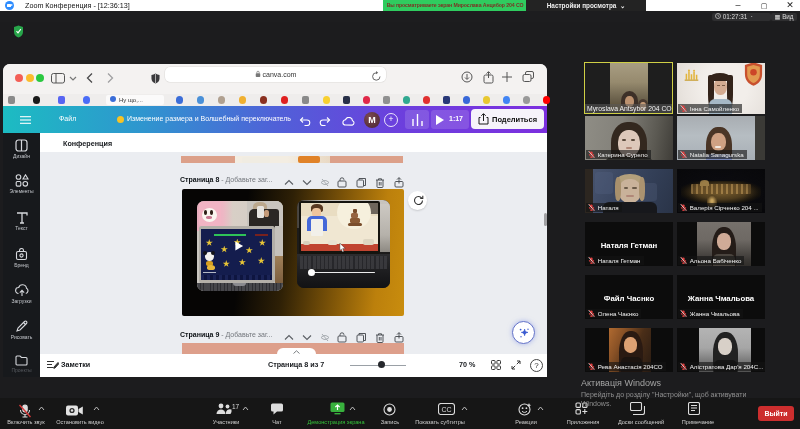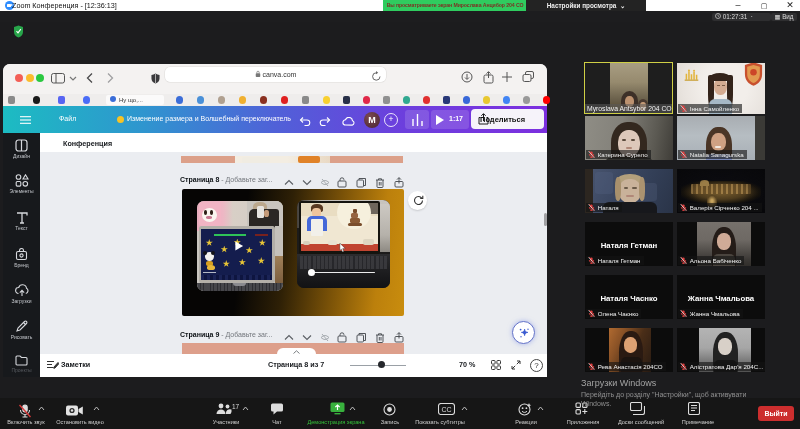--- a/index.html
+++ b/index.html
@@ -1,21 +1,21 @@
 <!DOCTYPE html>
 <html><head>
 <meta charset="utf-8">
 <style>
   html,body{margin:0;padding:0;background:#1b1b1d;}
   #app{position:relative;width:800px;height:429px;overflow:hidden;background:#1c1c1e;
        font-family:"Liberation Sans",sans-serif;}
   .abs{position:absolute;}
   
   #titlebar{position:absolute;left:0;top:0;width:800px;height:11px;background:#fff;}
-  #titletxt{position:absolute;left:12px;top:1px;font-size:7.2px;color:#111;line-height:10px;}
+  #titletxt{position:absolute;left:25px;top:1px;font-size:7.2px;color:#111;line-height:10px;}
   #zicon{position:absolute;left:5px;top:1px;width:9px;height:9px;border-radius:50%;background:#2d8cff;}
   #zicon:after{content:"";position:absolute;left:2px;top:3px;width:3.5px;height:3px;background:#fff;border-radius:0.5px;}
   #zicon:before{content:"";position:absolute;left:6px;top:3px;width:0;height:0;border-left:2px solid #fff;border-top:1.5px solid transparent;border-bottom:1.5px solid transparent;}
   #greenbadge{position:absolute;left:383px;top:0;width:144px;height:11px;background:#2fcc5f;
     color:#7c3224;font-size:5.2px;font-weight:bold;letter-spacing:-0.1px;text-align:center;line-height:11px;}
   #viewset{position:absolute;left:526px;top:0;width:120px;height:11px;background:#232323;color:#eee;
     font-size:6.4px;font-weight:bold;text-align:center;line-height:11px;}
   .wctl{position:absolute;top:0;height:11px;color:#222;font-size:9px;line-height:11px;text-align:center;width:12px;}
   
   #menurow{position:absolute;left:0;top:11px;width:800px;height:11px;background:#1d1d1f;}
@@ -186,21 +186,21 @@
       <svg class="abs" style="left:432px;top:8.5px;" width="10" height="10" viewBox="0 0 10 10">
           <path d="M1 0 L9 5 L1 10 Z" fill="#fff"></path>
         </svg>
       <div class="abs" style="left:446px;top:9px;font-size:7px;color:#fff;font-weight:bold;">1:17</div>
       <div class="abs" style="left:468px;top:3px;width:73px;height:20px;background:#f6f3fa;border-radius:4px;">
         <svg class="abs" style="left:7px;top:4px;" width="11" height="12" viewBox="0 0 11 12">
           <g stroke="#1a1a1a" stroke-width="1" fill="none">
               <path d="M2.5 4.5 h-1.5 v6.5 h9 v-6.5 h-1.5 M5.5 8 V1 M3.3 2.8 L5.5 0.6 L7.7 2.8"></path>
             </g>
         </svg>
-        <div class="abs" style="left:9px;top:6px;font-size:7.5px;font-weight:bold;color:#111;">Поделиться</div>
+        <div class="abs" style="left:21px;top:6px;font-size:7.5px;font-weight:bold;color:#111;">Поделиться</div>
       </div>
     </div>
 
     <div id="ctxbar">
       <div class="abs" style="left:23px;top:6px;font-size:7.2px;font-weight:bold;color:#15181c;">Конференция</div>
     </div>
 
     <div id="sidebar">
       <div class="sbitem" style="top:6px;">
         <svg width="13" height="13" viewBox="0 0 13 13">
@@ -591,21 +591,21 @@
       </div>
       <div class="plabel" style="left:1px;bottom:1px;"><svg width="7" height="7" style="position:absolute;left:1.5px;top:1px;" viewBox="0 0 14 14">
             <rect x="4.8" y="1" width="4.4" height="7" rx="2.2" fill="#e04040"></rect>
             <path d="M2.5 6 a4.5 4.5 0 0 0 9 0 M7 10.5 V13 M4.5 13 h5" fill="none" stroke="#e04040" stroke-width="1.6"></path>
             <line x1="1.5" y1="0.5" x2="12.5" y2="13.5" stroke="#fff" stroke-width="1.6"></line>
             <line x1="2.5" y1="0" x2="13.5" y2="13" stroke="#e04040" stroke-width="1.6"></line>
           </svg>&nbsp;Альона Бабіченко</div>
     </div>
 
     <div class="tile" style="left:585px;top:275px;">
-      <div class="ctrname" style="top:18.5px;">Наталя Часнко</div>
+      <div class="ctrname" style="top:18.5px;">Файл Часнко</div>
       <div class="plabel" style="left:1px;bottom:1px;"><svg width="7" height="7" style="position:absolute;left:1.5px;top:1px;" viewBox="0 0 14 14">
             <rect x="4.8" y="1" width="4.4" height="7" rx="2.2" fill="#e04040"></rect>
             <path d="M2.5 6 a4.5 4.5 0 0 0 9 0 M7 10.5 V13 M4.5 13 h5" fill="none" stroke="#e04040" stroke-width="1.6"></path>
             <line x1="1.5" y1="0.5" x2="12.5" y2="13.5" stroke="#fff" stroke-width="1.6"></line>
             <line x1="2.5" y1="0" x2="13.5" y2="13" stroke="#e04040" stroke-width="1.6"></line>
           </svg>&nbsp;Олена Чаєнко</div>
     </div>
 
     <div class="tile" style="left:677px;top:275px;">
       <div class="ctrname" style="top:18.5px;">Жанна Чмальова</div>
@@ -641,21 +641,21 @@
       </div>
       <div class="plabel" style="left:1px;bottom:1px;"><svg width="7" height="7" style="position:absolute;left:1.5px;top:1px;" viewBox="0 0 14 14">
             <rect x="4.8" y="1" width="4.4" height="7" rx="2.2" fill="#e04040"></rect>
             <path d="M2.5 6 a4.5 4.5 0 0 0 9 0 M7 10.5 V13 M4.5 13 h5" fill="none" stroke="#e04040" stroke-width="1.6"></path>
             <line x1="1.5" y1="0.5" x2="12.5" y2="13.5" stroke="#fff" stroke-width="1.6"></line>
             <line x1="2.5" y1="0" x2="13.5" y2="13" stroke="#e04040" stroke-width="1.6"></line>
           </svg>&nbsp;Алістратова Дар'я 204С...</div>
     </div>
   </div>
 
-  <div class="abs" style="left:581px;top:378px;font-size:9px;color:#a3a3a3;z-index:6;">Загрузки Windows</div>
+  <div class="abs" style="left:581px;top:378px;font-size:9px;color:#a3a3a3;z-index:6;">Активація Windows</div>
   <div class="abs" style="left:581px;top:391px;width:188px;font-size:7px;color:#8f8f8f;line-height:8.5px;z-index:6;">Перейдіть до розділу "Настройки", щоб активувати Windows.</div>
 
   <div id="btoolbar">
 
     <svg class="bico" style="left:18px;" width="14" height="14" viewBox="0 0 14 14">
       <g fill="none" stroke="#ddd" stroke-width="1.1">
         <rect x="4.8" y="1" width="4.4" height="7" rx="2.2" fill="#ddd"></rect>
         <path d="M2.5 6 a4.5 4.5 0 0 0 9 0 M7 10.5 V13 M4.5 13 h5"></path>
       </g>
       <line x1="1.5" y1="1" x2="12.5" y2="13" stroke="#d83a3a" stroke-width="1.4"></line>

